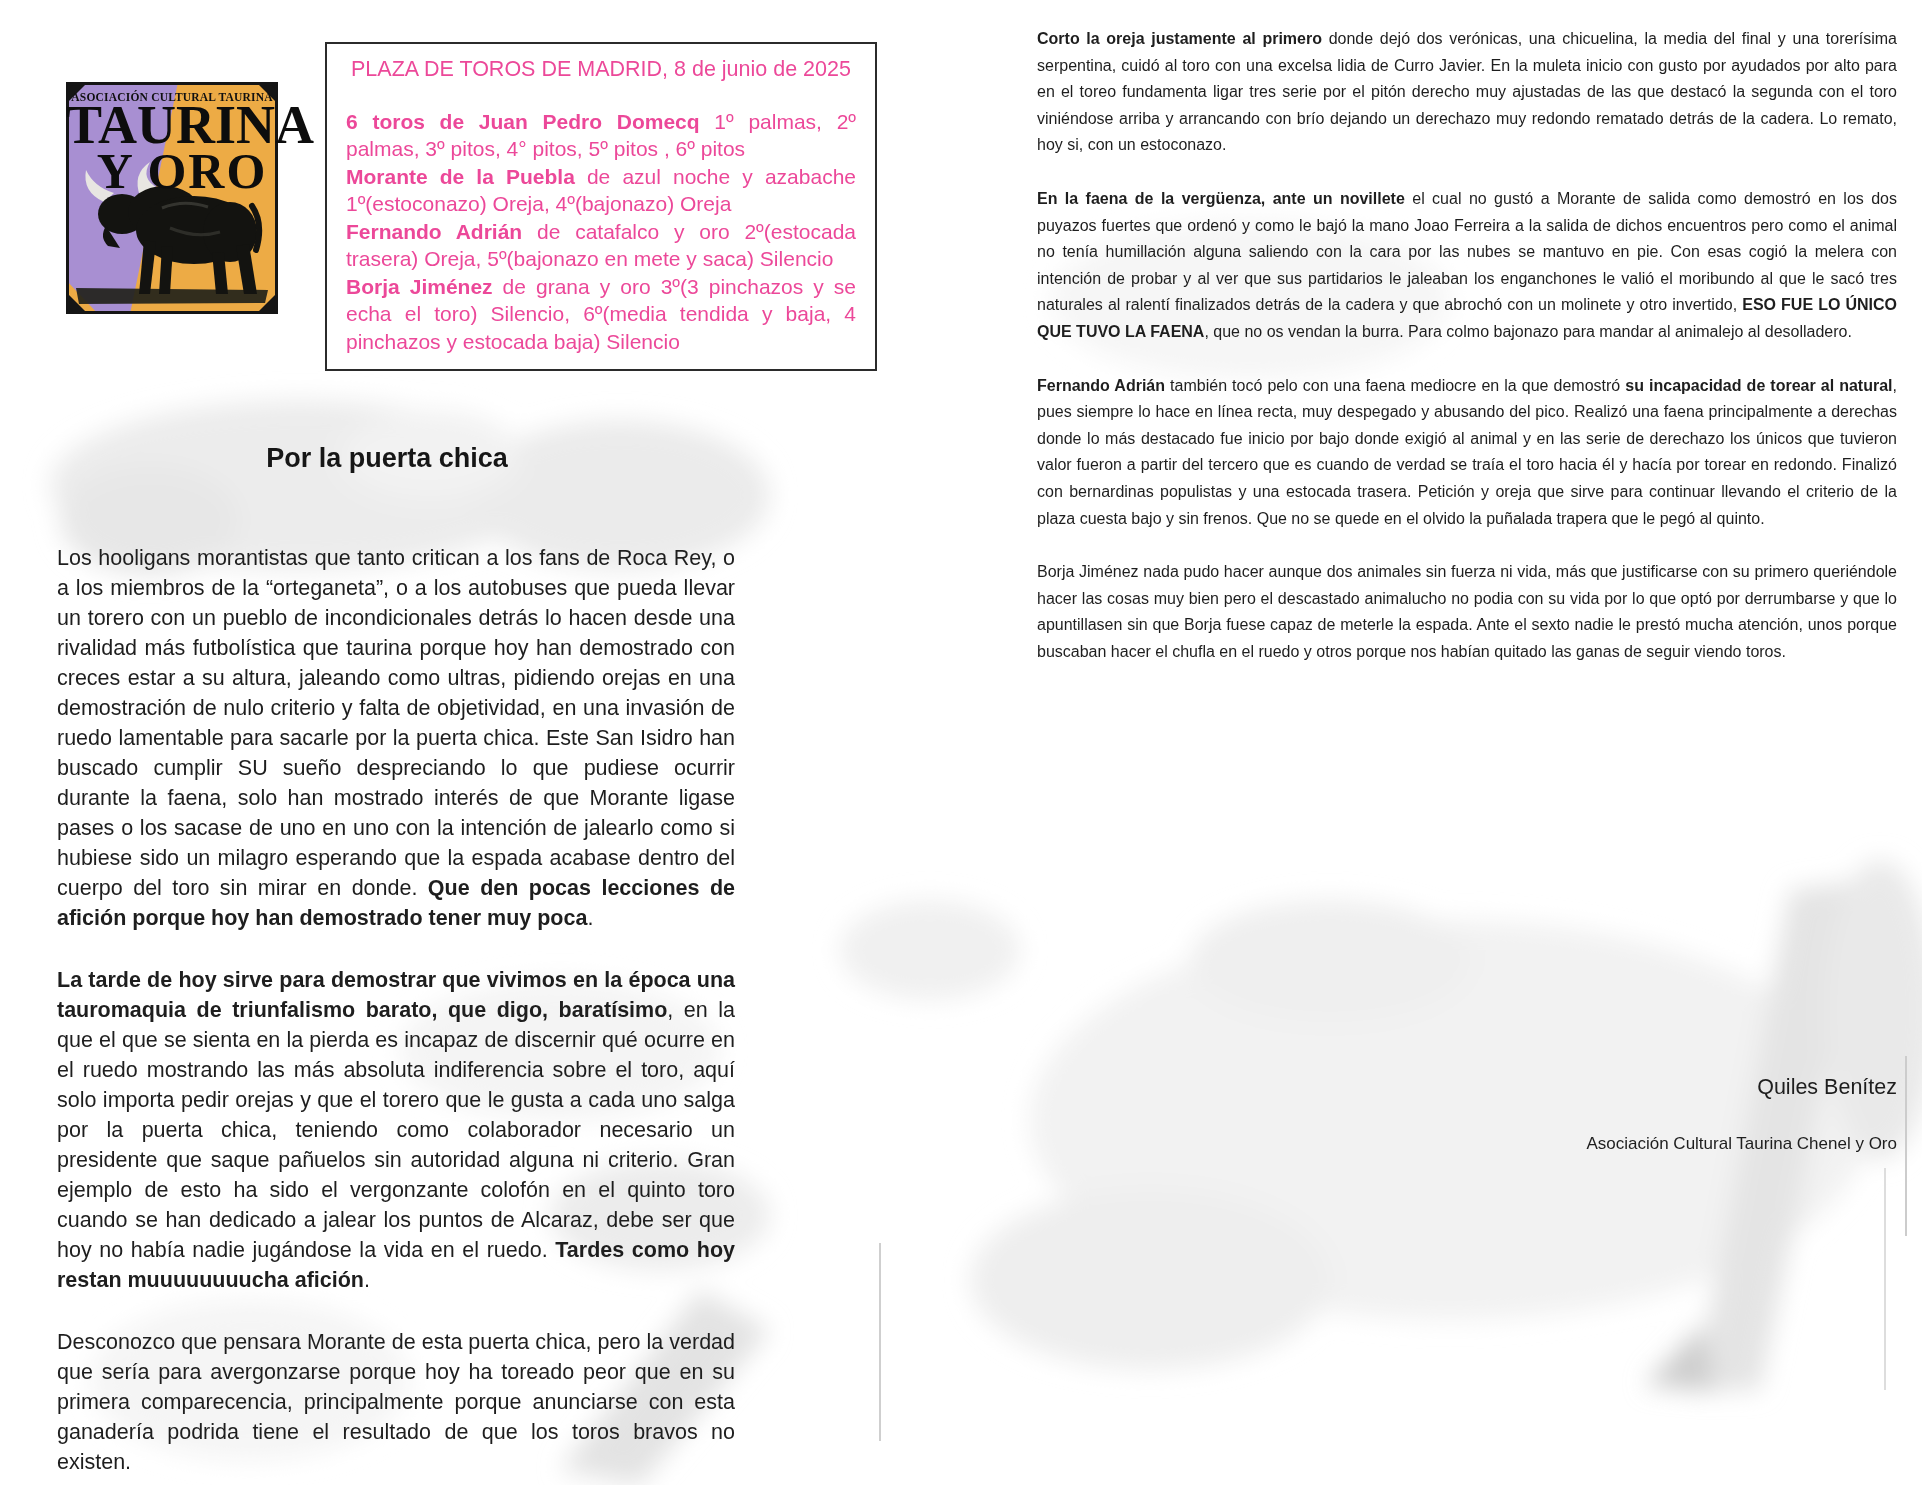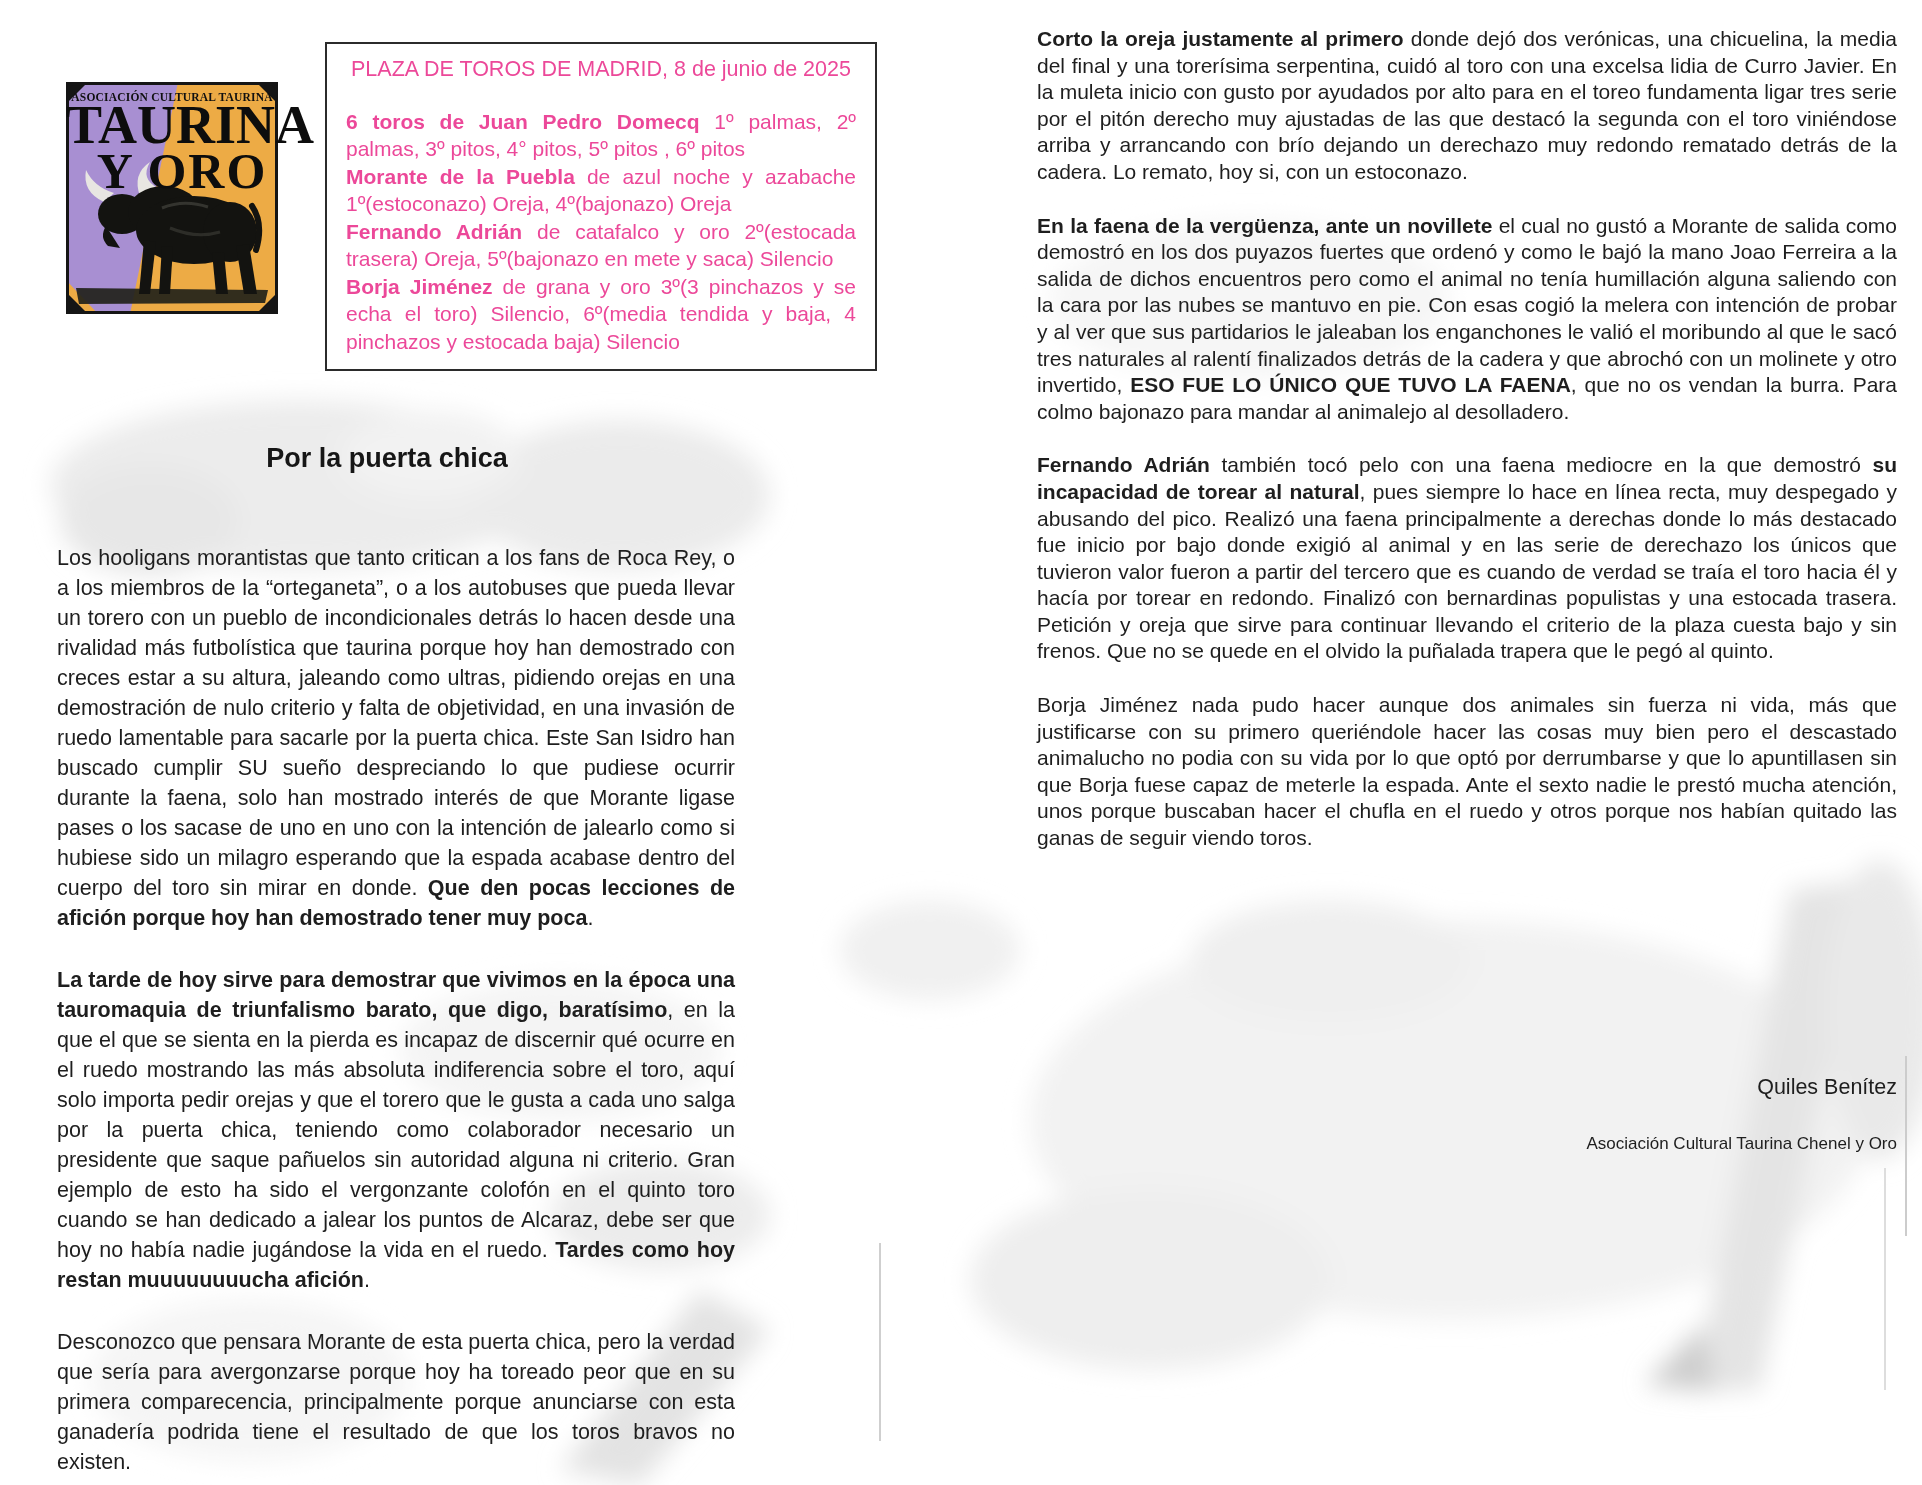--- a/index.html
+++ b/index.html
@@ -44,21 +44,21 @@
 
   
   .article-title{
     position:absolute;left:57px;top:443px;width:660px;z-index:2;
     text-align:center;font-size:27px;font-weight:bold;color:#161616;
   }
   .col-left-text{position:absolute;left:57px;top:543px;width:678px;z-index:2;}
   .col-left-text p{margin:0 0 32px;text-align:justify;font-size:21.5px;line-height:30px;}
   .col-left-text p:last-child{margin-bottom:0;}
   .col-right-text{position:absolute;left:1037px;top:26px;width:860px;z-index:2;}
-  .col-right-text p{margin:0 0 27px;text-align:justify;font-size:21px;line-height:26.6px;}
+  .col-right-text p{margin:0 0 27px;text-align:justify;font-size:16px;line-height:26.6px;}
   .col-right-text p:last-child{margin-bottom:0;}
   .sig-block{position:absolute;left:1037px;top:1075px;width:860px;z-index:2;}
   .sig-author{text-align:right;font-size:21.5px;}
   .sig-org{text-align:right;font-size:17px;margin-top:34px;}
   b{font-weight:bold;}
 </style>
 </head>
 <body>
 
 <div class="page">

